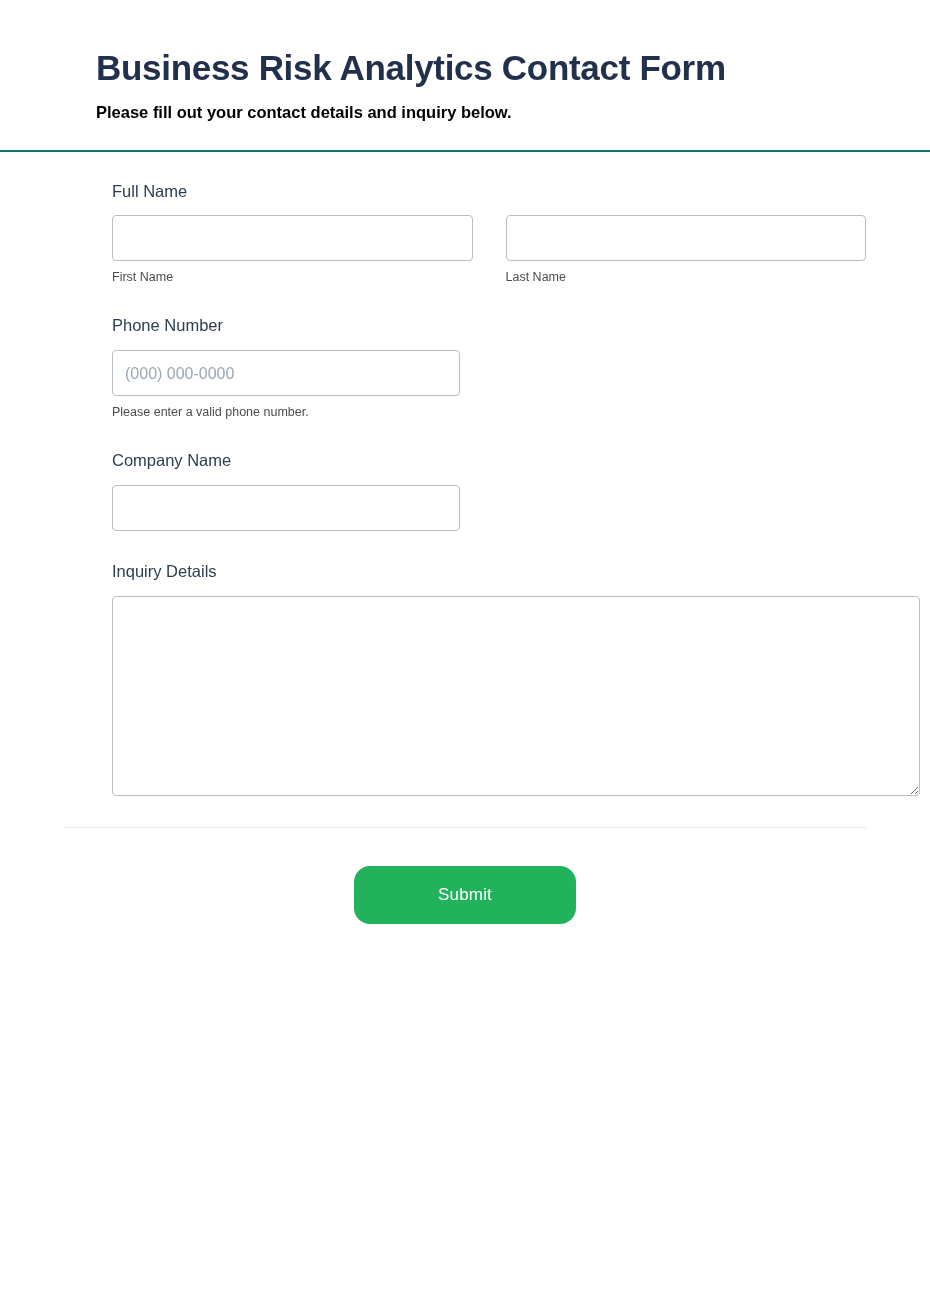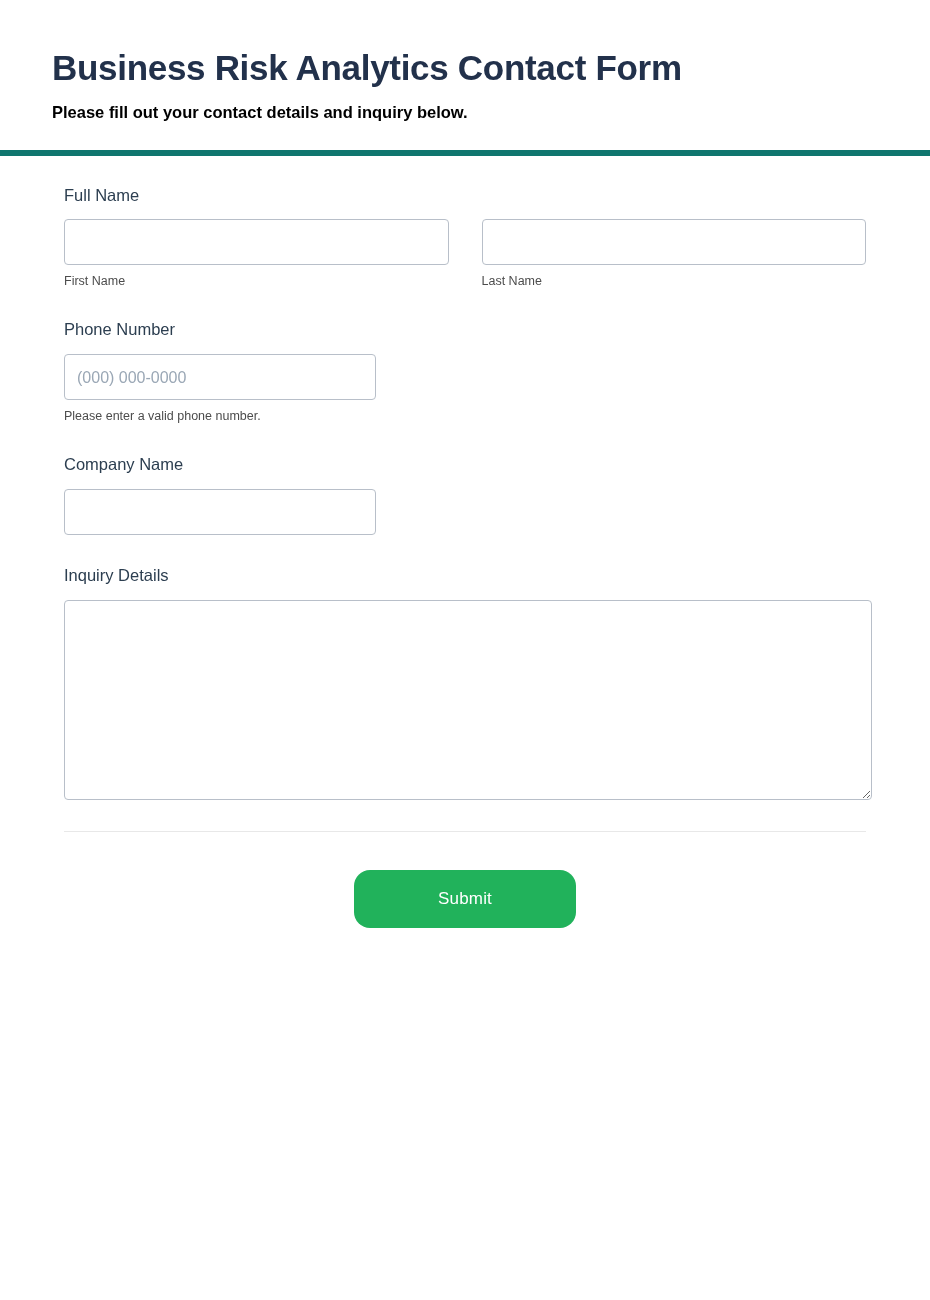--- a/index.html
+++ b/index.html
@@ -15,22 +15,22 @@
     color: #2c3345;
     overflow: hidden;
   }
   .form-wrap {
     width: 930px;
     min-height: 1300px;
     background: #ffffff;
     position: relative;
   }
   .form-header {
-    padding: 48px 64px 26px 52px;
-    border-bottom: 6px solid #0f766e;
+    padding: 48px 64px 26px 96px;
+    border-bottom: 2px solid #0f766e;
   }
   .form-title {
     font-size: 35px;
     font-weight: bold;
     letter-spacing: -0.3px;
     color: #22314b;
     margin: 0 0 14px 0;
     line-height: 1.15;
   }
   .form-subtitle {
@@ -38,20 +38,21 @@
     font-weight: bold;
     color: #000000;
     margin: 0;
     line-height: 1.3;
   }
   .form-body {
     padding: 30px 64px 0 64px;
   }
   .field-block {
     margin-bottom: 31px;
+    margin-left: 48px;
   }
   .field-label {
     font-size: 16.5px;
     color: #2c3e50;
     margin: 0 0 14px 0;
     line-height: 1.2;
     font-weight: normal;
   }
   .sub-label {
     font-size: 12.5px;
@@ -76,21 +77,21 @@
     font-family: "Liberation Sans", sans-serif;
     color: #2c3345;
     padding: 0 12px;
     outline: none;
   }
   input.text-input::placeholder {
     color: #9aa7b5;
     font-size: 16px;
   }
   input.narrow {
-    width: 312px;
+    width: 348px;
   }
   textarea.area-input {
     width: 808px;
     height: 200px;
     border: 1px solid #b8bfc9;
     border-radius: 4px;
     background: #ffffff;
     font-size: 15px;
     font-family: "Liberation Sans", sans-serif;
     color: #2c3345;

